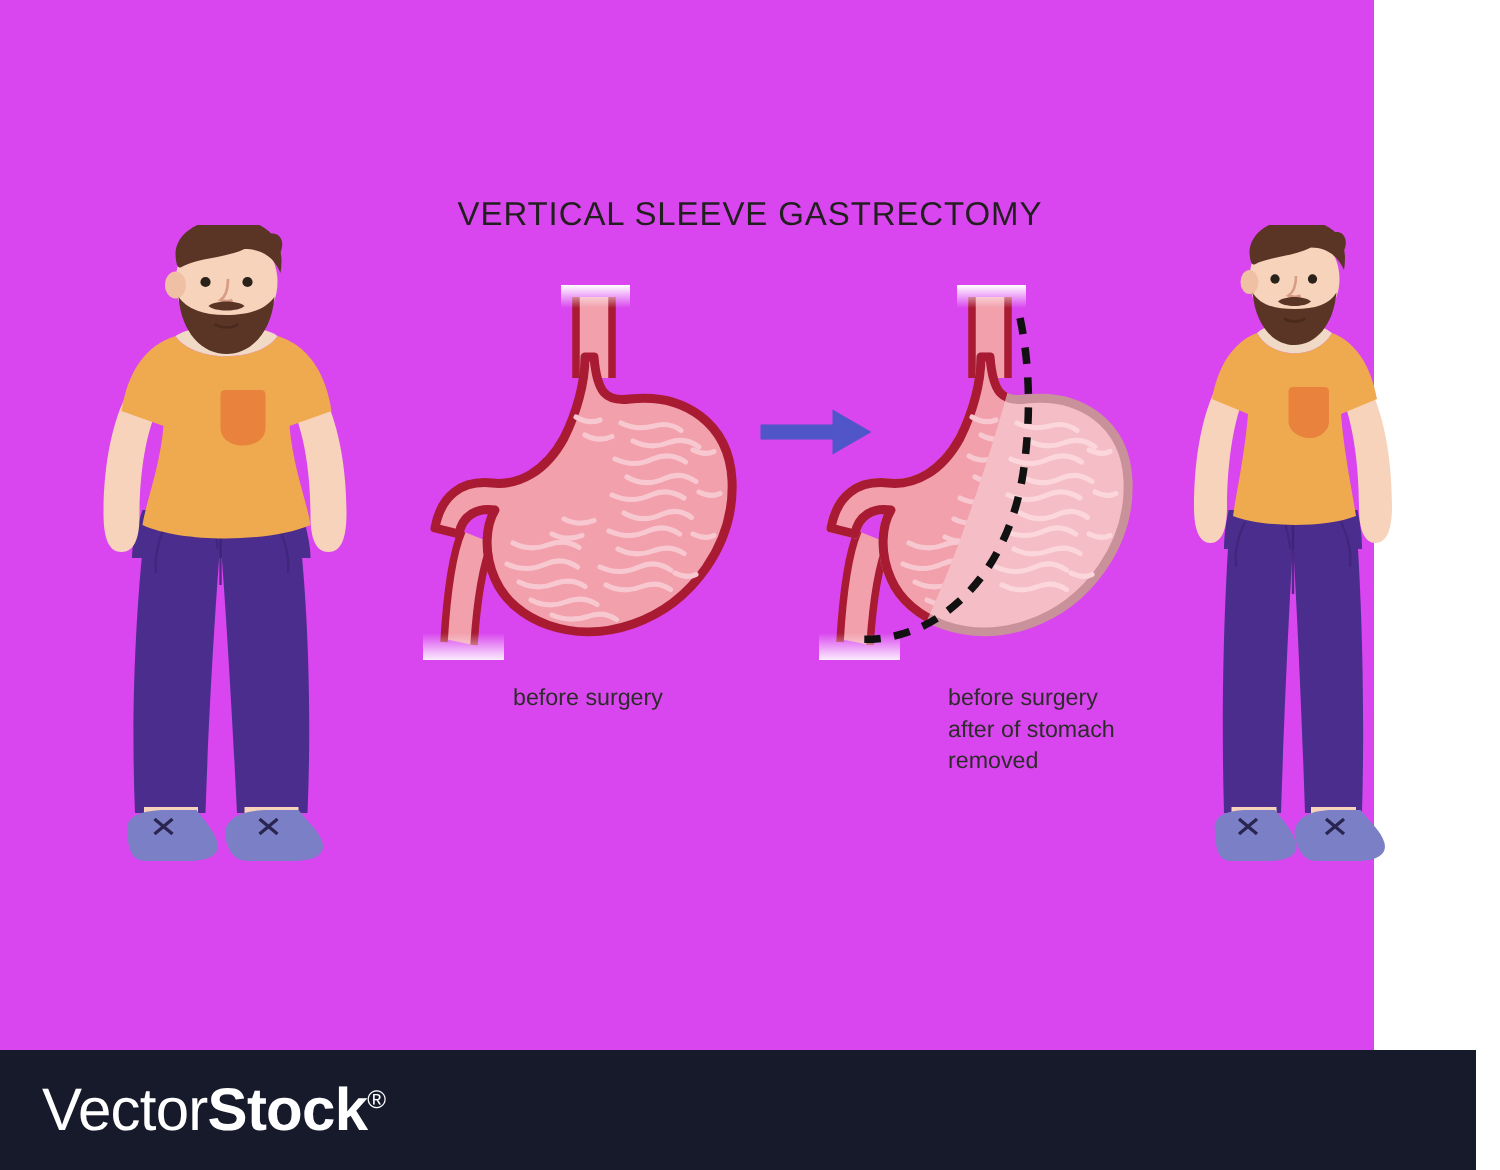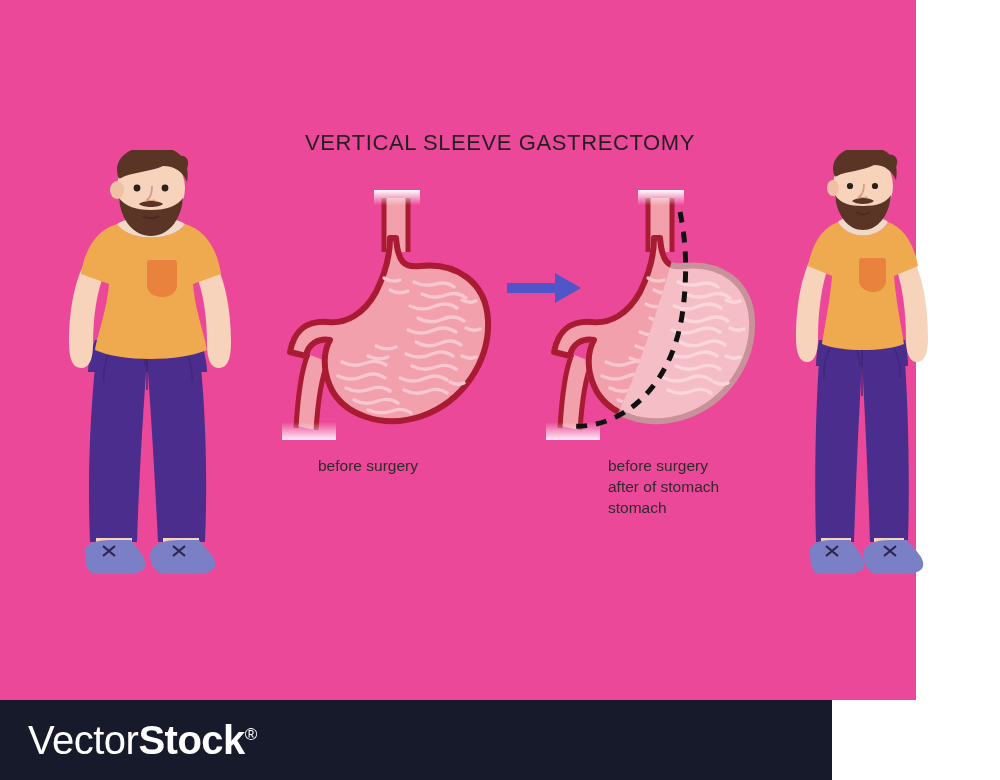--- a/index.html
+++ b/index.html
@@ -14,21 +14,21 @@
     overflow: hidden;
     font-family: "Liberation Sans", sans-serif;
   }
 
   
   #illustration {
     position: absolute;
     left: 0; top: 0;
     width: 916px;
     height: 700px;
-    background: #ec4899;
+    background: #d946ef;
   }
 
   
   #page-title {
     position: absolute;
     left: 0;
     top: 130px;
     width: 1000px;
     text-align: center;
     font-size: 22px;
@@ -41,28 +41,28 @@
   
   .caption {
     position: absolute;
     font-size: 15.5px;
     color: #2e2b2b;
     line-height: 21px;
     font-family: "Liberation Sans", sans-serif;
   }
   #caption-before { left: 318px; top: 455px; }
   #caption-after  { left: 608px; top: 455px; }
-  .caption div { white-space: nowrap; }
+  .caption div { white-space: nowrap; margin-left: 24px; }
 
   
   #footer {
     position: absolute;
     left: 0;
     top: 700px;
-    width: 832px;
+    width: 984px;
     height: 80px;
     background: #171a2b;
   }
   #footer-logo {
     position: absolute;
     left: 28px;
     top: 18px;
     font-size: 40px;
     color: #ffffff;
     letter-spacing: -0.5px;
@@ -343,20 +343,20 @@
     </svg>
   </div>
 
   <div class="caption" id="caption-before">
     <div>before surgery</div>
   </div>
 
   <div class="caption" id="caption-after">
     <div>before surgery</div>
     <div>after of stomach</div>
-    <div>stomach</div>
+    <div>removed</div>
   </div>
 
 </div>
 
 <div id="footer">
   <div id="footer-logo"><span class="light">Vector</span><span class="bold">Stock</span><span class="reg">®</span></div>
 </div>
 
 </body></html>

